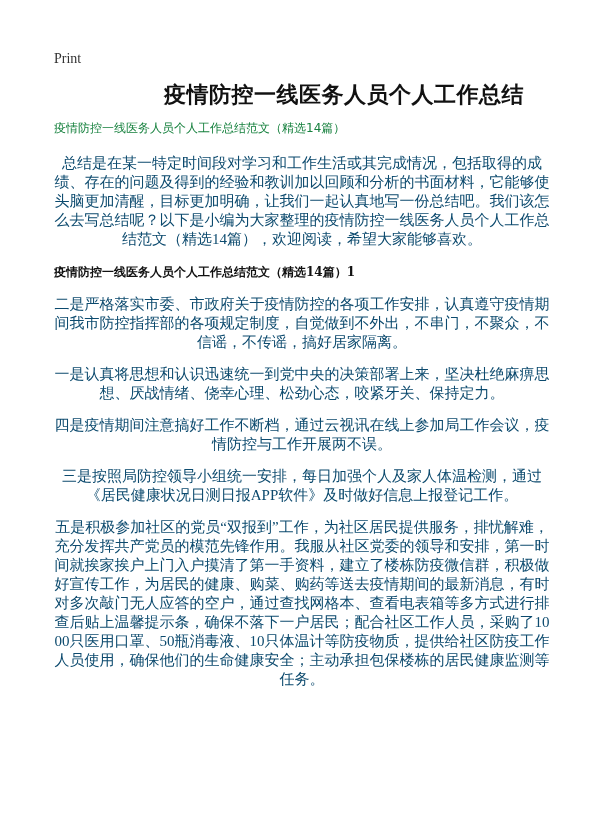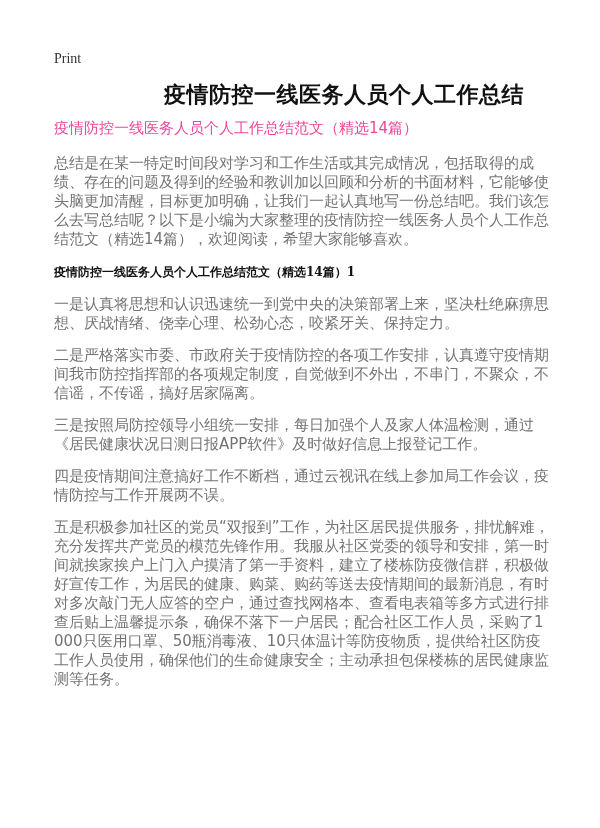--- a/index.html
+++ b/index.html
@@ -3,36 +3,36 @@
 <meta charset="utf-8">
 <style>
   html, body { margin: 0; padding: 0; background: #ffffff; }
   body { width: 600px; height: 828px; overflow: hidden; position: relative;
          font-family: "DejaVu Sans", sans-serif; color: #222; }
   .print-label { position: absolute; left: 54px; top: 44px; font-family: "Liberation Serif", serif;
                  font-size: 14px; color: #333; margin-top: 7px; }
   .page-title { position: absolute; left: 0; width: 600px; top: 80px; text-align: center;
                 font-size: 22px; font-weight: bold; color: #111; letter-spacing: 0.5px; padding-left: 44px; }
   .content { position: absolute; left: 54px; top: 118px; width: 496px; }
-  .subtitle { font-size: 15px; line-height: 20px; margin: 0 0 16px 0; color: #ec4899; }
-  p.para { font-size: 15px; line-height: 19px; margin: 0 0 13px 0; color: #737373;
-           word-break: break-all; text-align: left; }
+  .subtitle { font-size: 12px; line-height: 20px; margin: 0 0 16px 0; color: #15803d; }
+  p.para { font-size: 15px; line-height: 19px; margin: 0 0 13px 0; color: #0c4a6e;
+           word-break: break-all; text-align: center; font-family: Liberation Serif, serif; }
   h2.section { font-family: "DejaVu Serif", serif; font-size: 12px; font-weight: bold;
                line-height: 20px; margin: 0 0 13px 0; color: #111; }
 </style>
 </head>
 <body>
 
 <div class="print-label">Print</div>
 <h1 class="page-title" style="margin:0;">疫情防控一线医务人员个人工作总结</h1>
 
 <div class="content">
   <div class="subtitle">疫情防控一线医务人员个人工作总结范文（精选14篇）</div>
   <p class="para">总结是在某一特定时间段对学习和工作生活或其完成情况，包括取得的成绩、存在的问题及得到的经验和教训加以回顾和分析的书面材料，它能够使头脑更加清醒，目标更加明确，让我们一起认真地写一份总结吧。我们该怎么去写总结呢？以下是小编为大家整理的疫情防控一线医务人员个人工作总结范文（精选14篇），欢迎阅读，希望大家能够喜欢。</p>
 
   <h2 class="section">疫情防控一线医务人员个人工作总结范文（精选14篇）1</h2>
+  <p class="para">二是严格落实市委、市政府关于疫情防控的各项工作安排，认真遵守疫情期间我市防控指挥部的各项规定制度，自觉做到不外出，不串门，不聚众，不信谣，不传谣，搞好居家隔离。</p>
   <p class="para">一是认真将思想和认识迅速统一到党中央的决策部署上来，坚决杜绝麻痹思想、厌战情绪、侥幸心理、松劲心态，咬紧牙关、保持定力。</p>
-  <p class="para">二是严格落实市委、市政府关于疫情防控的各项工作安排，认真遵守疫情期间我市防控指挥部的各项规定制度，自觉做到不外出，不串门，不聚众，不信谣，不传谣，搞好居家隔离。</p>
+  <p class="para">四是疫情期间注意搞好工作不断档，通过云视讯在线上参加局工作会议，疫情防控与工作开展两不误。</p>
   <p class="para">三是按照局防控领导小组统一安排，每日加强个人及家人体温检测，通过《居民健康状况日测日报APP软件》及时做好信息上报登记工作。</p>
-  <p class="para">四是疫情期间注意搞好工作不断档，通过云视讯在线上参加局工作会议，疫情防控与工作开展两不误。</p>
   <p class="para">五是积极参加社区的党员“双报到”工作，为社区居民提供服务，排忧解难，充分发挥共产党员的模范先锋作用。我服从社区党委的领导和安排，第一时间就挨家挨户上门入户摸清了第一手资料，建立了楼栋防疫微信群，积极做好宣传工作，为居民的健康、购菜、购药等送去疫情期间的最新消息，有时对多次敲门无人应答的空户，通过查找网格本、查看电表箱等多方式进行排查后贴上温馨提示条，确保不落下一户居民；配合社区工作人员，采购了1000只医用口罩、50瓶消毒液、10只体温计等防疫物质，提供给社区防疫工作人员使用，确保他们的生命健康安全；主动承担包保楼栋的居民健康监测等任务。</p>
 
 </div>
 
 </body></html>

